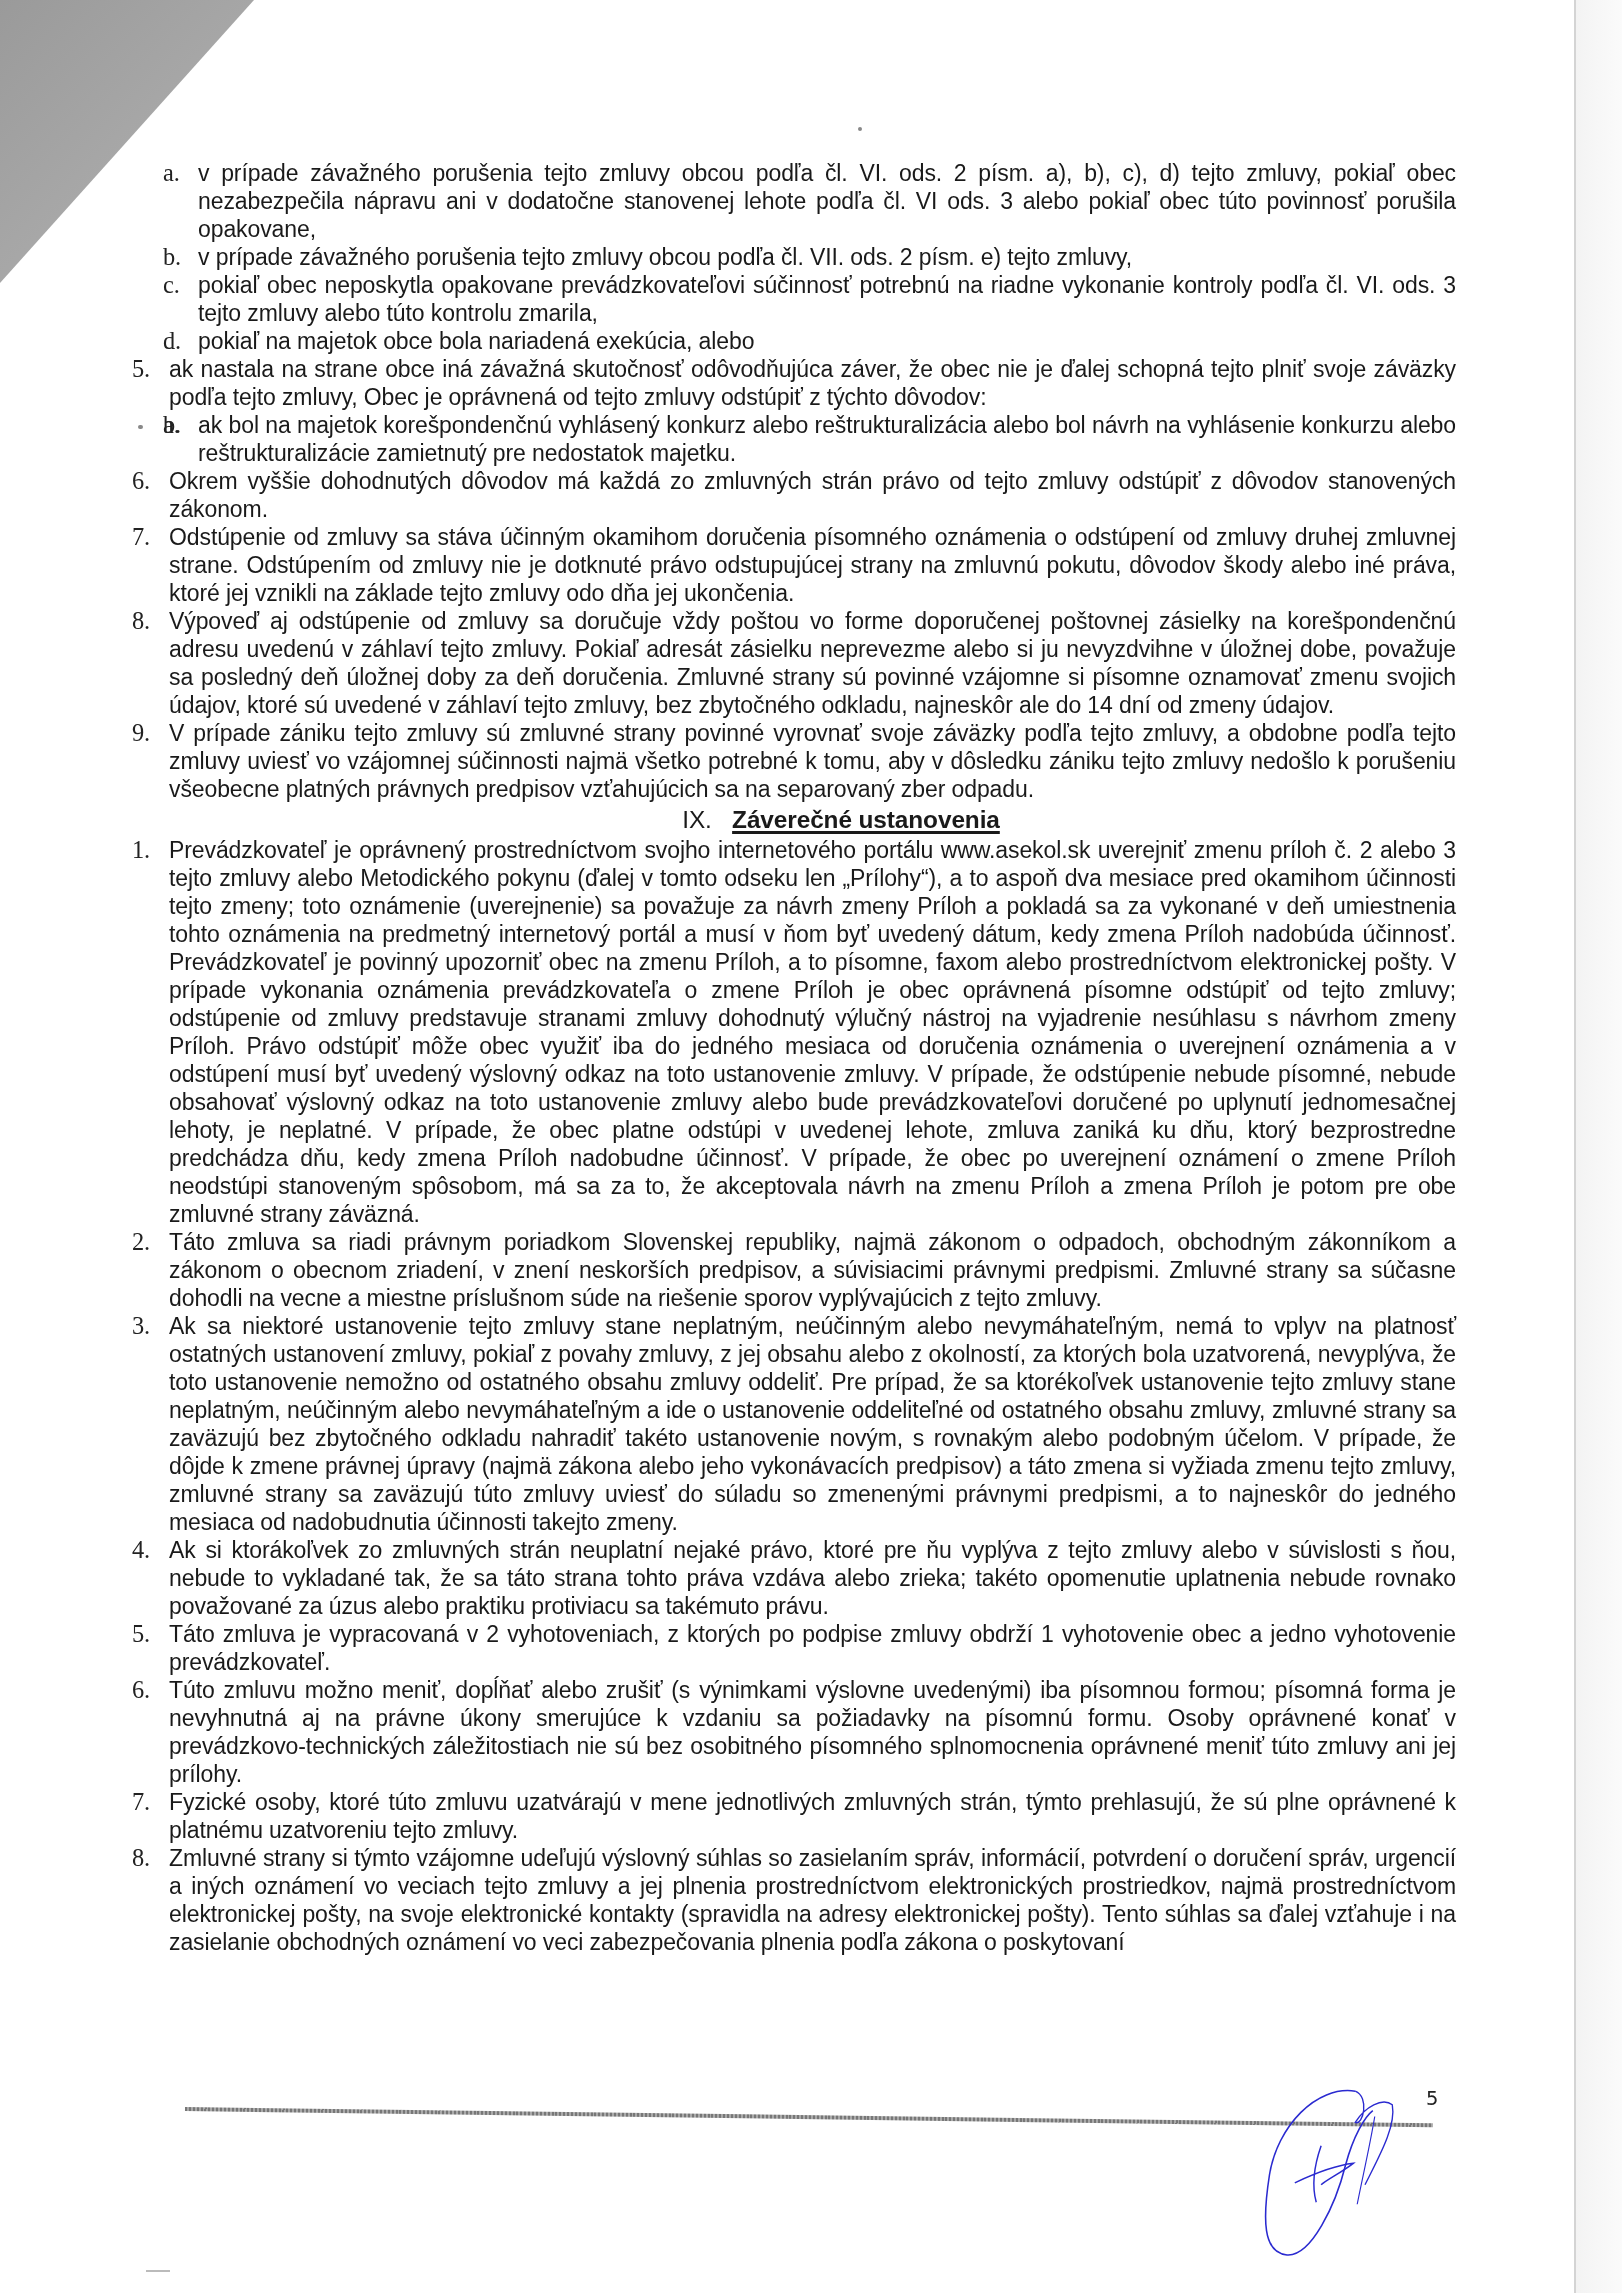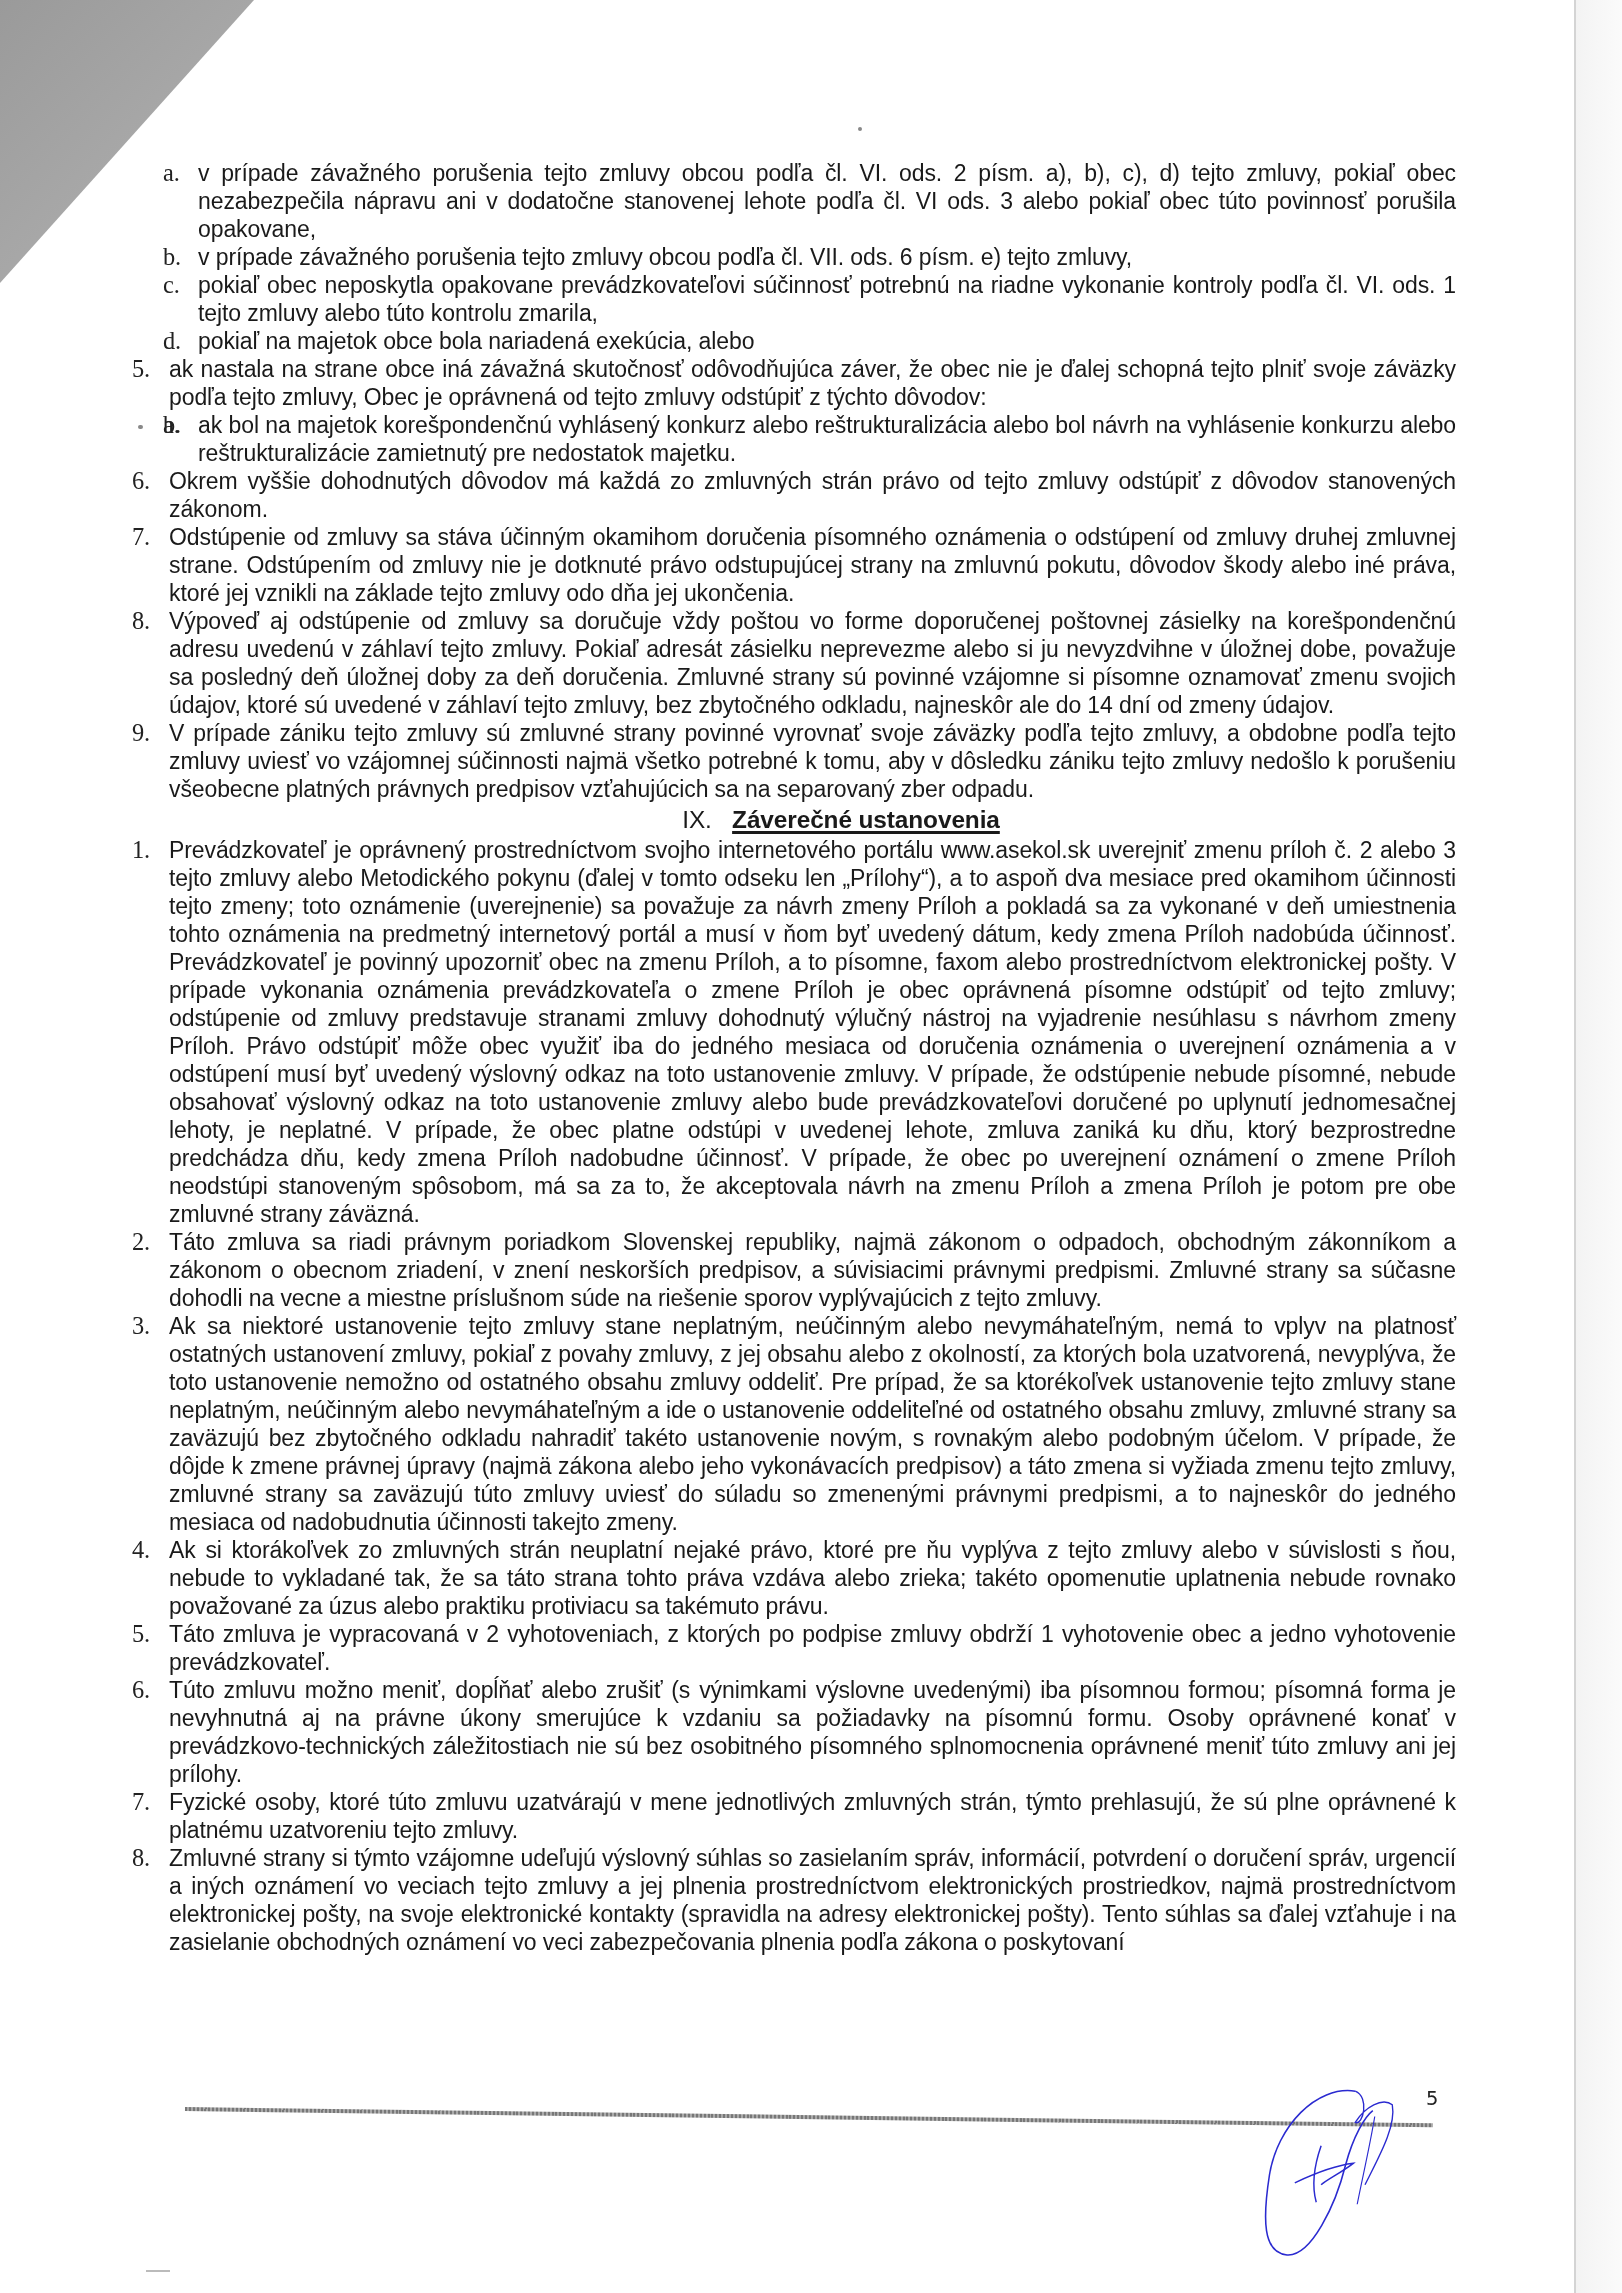--- a/index.html
+++ b/index.html
@@ -48,22 +48,22 @@
 
 <div class="fold"></div>
 <div class="right-shade"></div>
 <div class="right-edge"></div>
 <div class="speck" style="left:858px;top:127px;"></div>
 <div class="speck" style="left:138px;top:425px;width:4.9px;height:3.9px;"></div>
 
 <div class="content">
   <div id="top-list">
       <div class="item lvl2"><span class="num">a.</span><span>v prípade závažného porušenia tejto zmluvy obcou podľa čl. VI. ods. 2 písm. a), b), c), d) tejto zmluvy, pokiaľ obec nezabezpečila nápravu ani v dodatočne stanovenej lehote podľa čl. VI ods. 3 alebo pokiaľ obec túto povinnosť porušila opakovane,</span></div>
-      <div class="item lvl2"><span class="num">b.</span><span>v prípade závažného porušenia tejto zmluvy obcou podľa čl. VII. ods. 6 písm.  e) tejto zmluvy,</span></div>
-      <div class="item lvl2"><span class="num">c.</span><span>pokiaľ obec neposkytla opakovane prevádzkovateľovi súčinnosť potrebnú na riadne vykonanie kontroly podľa čl. VI. ods. 1 tejto zmluvy alebo túto kontrolu zmarila,</span></div>
+      <div class="item lvl2"><span class="num">b.</span><span>v prípade závažného porušenia tejto zmluvy obcou podľa čl. VII. ods. 2 písm.  e) tejto zmluvy,</span></div>
+      <div class="item lvl2"><span class="num">c.</span><span>pokiaľ obec neposkytla opakovane prevádzkovateľovi súčinnosť potrebnú na riadne vykonanie kontroly podľa čl. VI. ods. 3 tejto zmluvy alebo túto kontrolu zmarila,</span></div>
       <div class="item lvl2"><span class="num">d.</span><span>pokiaľ na majetok obce bola nariadená exekúcia, alebo</span></div>
       <div class="item lvl1"><span class="num">5.</span><span>ak nastala na strane obce iná závažná skutočnosť odôvodňujúca záver, že obec nie je ďalej schopná tejto plniť svoje záväzky podľa tejto zmluvy, Obec je oprávnená od tejto zmluvy odstúpiť z týchto dôvodov:</span></div>
       <div class="item lvl2"><span class="num">a.</span></div>
       <div class="item lvl2"><span class="num">b.</span><span>ak bol na majetok korešpondenčnú vyhlásený konkurz alebo reštrukturalizácia alebo bol návrh na vyhlásenie konkurzu alebo reštrukturalizácie zamietnutý pre nedostatok majetku.</span></div>
       <div class="item lvl1"><span class="num">6.</span><span>Okrem vyššie dohodnutých dôvodov má každá zo zmluvných strán právo od tejto zmluvy odstúpiť z dôvodov stanovených zákonom.</span></div>
       <div class="item lvl1"><span class="num">7.</span><span>Odstúpenie od zmluvy sa stáva účinným okamihom doručenia písomného oznámenia o odstúpení od zmluvy druhej zmluvnej strane. Odstúpením od zmluvy nie je dotknuté právo odstupujúcej strany na zmluvnú pokutu, dôvodov škody alebo iné práva, ktoré jej vznikli na základe tejto zmluvy odo dňa jej ukončenia.</span></div>
       <div class="item lvl1"><span class="num">8.</span><span>Výpoveď aj odstúpenie od zmluvy sa doručuje vždy poštou vo forme doporučenej poštovnej zásielky na korešpondenčnú adresu uvedenú v záhlaví tejto zmluvy. Pokiaľ adresát zásielku neprevezme alebo si ju nevyzdvihne v úložnej dobe, považuje sa posledný deň úložnej doby za deň doručenia. Zmluvné strany sú povinné vzájomne si písomne oznamovať zmenu svojich údajov, ktoré sú uvedené v záhlaví tejto zmluvy, bez zbytočného odkladu, najneskôr ale do 14 dní od zmeny údajov.</span></div>
       <div class="item lvl1"><span class="num">9.</span><span>V prípade zániku tejto zmluvy sú zmluvné strany povinné vyrovnať svoje záväzky podľa tejto zmluvy, a obdobne podľa tejto zmluvy uviesť vo vzájomnej súčinnosti najmä všetko potrebné k tomu, aby v dôsledku zániku tejto zmluvy nedošlo k porušeniu všeobecne platných právnych predpisov vzťahujúcich sa na separovaný zber odpadu.</span></div>
     </div>
   <div class="heading">

